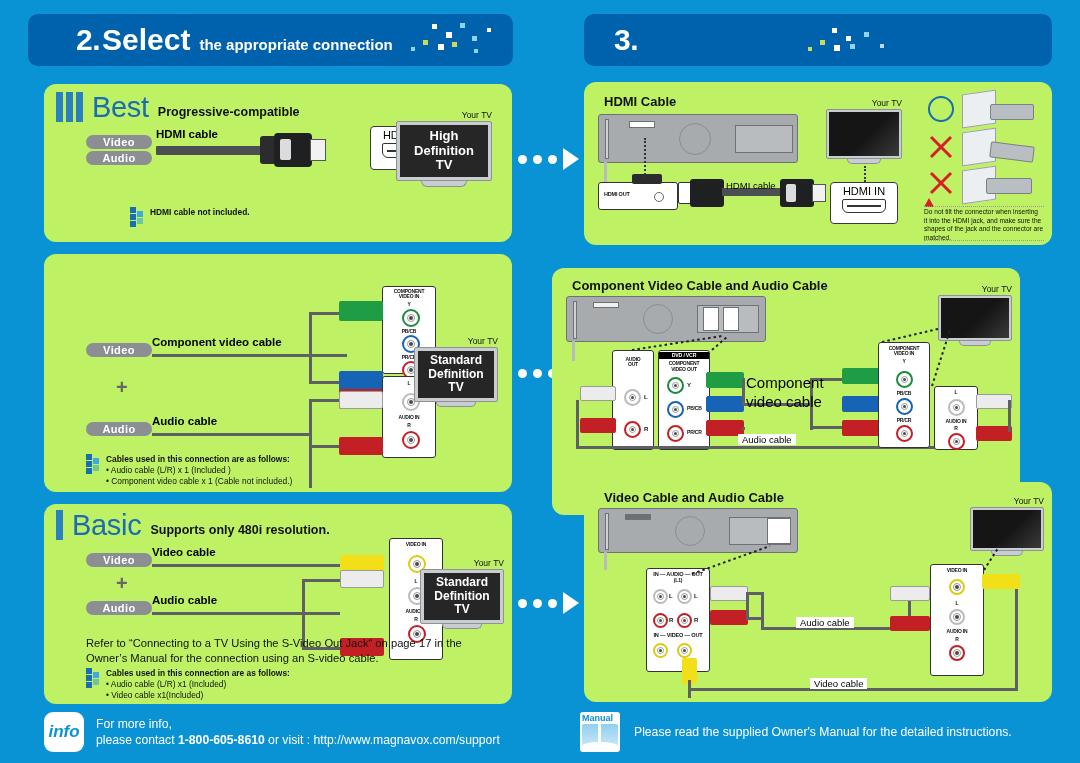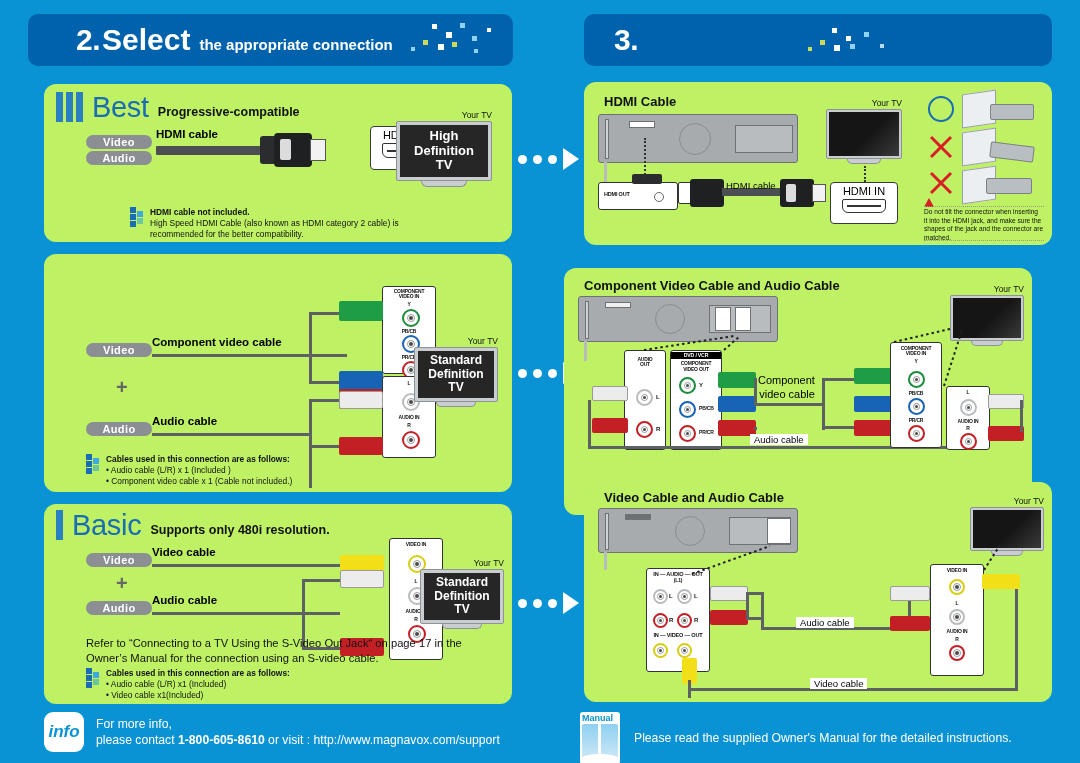--- a/index.html
+++ b/index.html
@@ -82,21 +82,21 @@
 
   
   .footer-text { color:#fff; font-size:12.2px; line-height:1.35; }
   .footer-text b { font-weight:bold; }
   .infobadge {
     width:40px;height:40px;border-radius:9px;background:#fff;
     display:flex;align-items:center;justify-content:center;
     color:#0a93d4;font-weight:bold;font-size:17px;font-style:italic;
   }
   .manualbadge {
-    width:40px;height:52px;background:#fff;border-radius:3px;position:relative;overflow:hidden;
+    width:40px;height:40px;background:#fff;border-radius:3px;position:relative;overflow:hidden;
   }
   .manualbadge .mt {
     position:absolute;top:1px;left:2px;font-size:9px;font-weight:bold;color:#0a93d4;z-index:2;
   }
   .warn-box { font-size:6.6px; line-height:1.32; color:#111;}
 </style>
 </head>
 <body>
 
 <div class="page">
@@ -172,22 +172,20 @@
     <div style="position:absolute;left:86px;top:123px;display:flex;gap:4px;">
       <div class="sqbul">
         <i style="left:0;top:0;background:#1a6cb3;"></i>
         <i style="left:7px;top:4px;background:#3fa9e0;"></i>
         <i style="left:0;top:7px;background:#1a6cb3;"></i>
         <i style="left:7px;top:11px;background:#6dc6a0;"></i>
         <i style="left:0;top:14px;background:#1a6cb3;"></i>
       </div>
       <div>
         <div class="small-note" style="font-weight:bold;">HDMI cable not included.</div>
-        <div class="small-note" style="white-space:pre-line;">High Speed HDMI Cable (also known as HDMI category 2 cable) is
-recommended for the better compatibility.</div>
       </div>
     </div>
   </div>
 
   <div class="card" style="left:44px;top:254px;width:468px;height:238px;">
 
 
     <div style="position:absolute;left:42px;top:86px;">
       <div class="pill">Video</div>
     </div>
@@ -465,21 +463,21 @@
       <polygon points="5,0 10,9 0,9" fill="#d81f26"></polygon>
     </svg>
     <div style="position:absolute;left:340px;top:124px;width:120px;border-top:1px dotted #999;"></div>
     <div class="warn-box" style="position:absolute;left:340px;top:126px;width:124px;white-space:pre-line;">Do not tilt the connector when inserting
 it into the HDMI jack, and make sure the
 shapes of the jack and the connector are
 matched.</div>
     <div style="position:absolute;left:340px;top:158px;width:120px;border-top:1px dotted #999;"></div>
   </div>
 
-  <div class="card" style="left:564px;top:268px;width:468px;height:247px;">
+  <div class="card" style="left:552px;top:268px;width:468px;height:247px;">
     <div class="card-title" style="position:absolute;left:20px;top:10px;font-size:13px;">Component Video Cable and Audio Cable</div>
 
     <div class="device" style="left:14px;top:28px;width:200px;height:46px;">
       <div class="blk" style="left:26px;top:5px;width:26px;height:6px;background:#efefef;"></div>
       <div class="vent" style="left:76px;top:7px;width:30px;height:30px;"></div>
       <div class="blk" style="left:130px;top:8px;width:62px;height:28px;background:#b8bcbe;"></div>
       <div class="blk" style="left:136px;top:10px;width:16px;height:24px;background:#fff;"></div>
       <div class="blk" style="left:156px;top:10px;width:16px;height:24px;background:#fff;"></div>
       <div class="blk" style="left:6px;top:4px;width:4px;height:38px;background:#cfd2d4;"></div>
     </div>
@@ -525,21 +523,21 @@
     <div class="conn" style="left:154px;top:104px;width:38px;height:16px;background:#1f9d44;border-radius:2px;"></div>
     <div class="conn" style="left:154px;top:128px;width:38px;height:16px;background:#1763b5;border-radius:2px;"></div>
     <div class="conn" style="left:154px;top:152px;width:38px;height:16px;background:#c32026;border-radius:2px;"></div>
 
     <div class="cable" style="left:190px;top:110px;width:3px;height:28px;"></div>
     <div class="cable" style="left:190px;top:135px;width:70px;height:3px;"></div>
     <div class="cable" style="left:190px;top:159px;width:3px;height:3px;"></div>
     <div class="cable" style="left:258px;top:110px;width:3px;height:52px;"></div>
     <div class="cable" style="left:258px;top:110px;width:34px;height:3px;"></div>
     <div class="cable" style="left:258px;top:158px;width:34px;height:3px;"></div>
-    <div style="position:absolute;left:194px;top:106px;font-size:11px;white-space:pre-line;line-height:1.25;text-align:right;">Component
+    <div style="position:absolute;left:194px;top:106px;font-size:15px;white-space:pre-line;line-height:1.25;">Component
 video cable</div>
 
     <div class="cable" style="left:24px;top:132px;width:3px;height:48px;"></div>
     <div class="cable" style="left:24px;top:178px;width:386px;height:3px;"></div>
     <div class="cable" style="left:407px;top:150px;width:3px;height:31px;"></div>
     <div style="position:absolute;left:186px;top:166px;font-size:9.5px;background:#fff;padding:0 4px;">Audio cable</div>
 
     <div class="conn" style="left:290px;top:100px;width:38px;height:16px;background:#1f9d44;border-radius:2px;"></div>
     <div class="conn" style="left:290px;top:128px;width:38px;height:16px;background:#1763b5;border-radius:2px;"></div>
     <div class="conn" style="left:290px;top:152px;width:38px;height:16px;background:#c32026;border-radius:2px;"></div>

